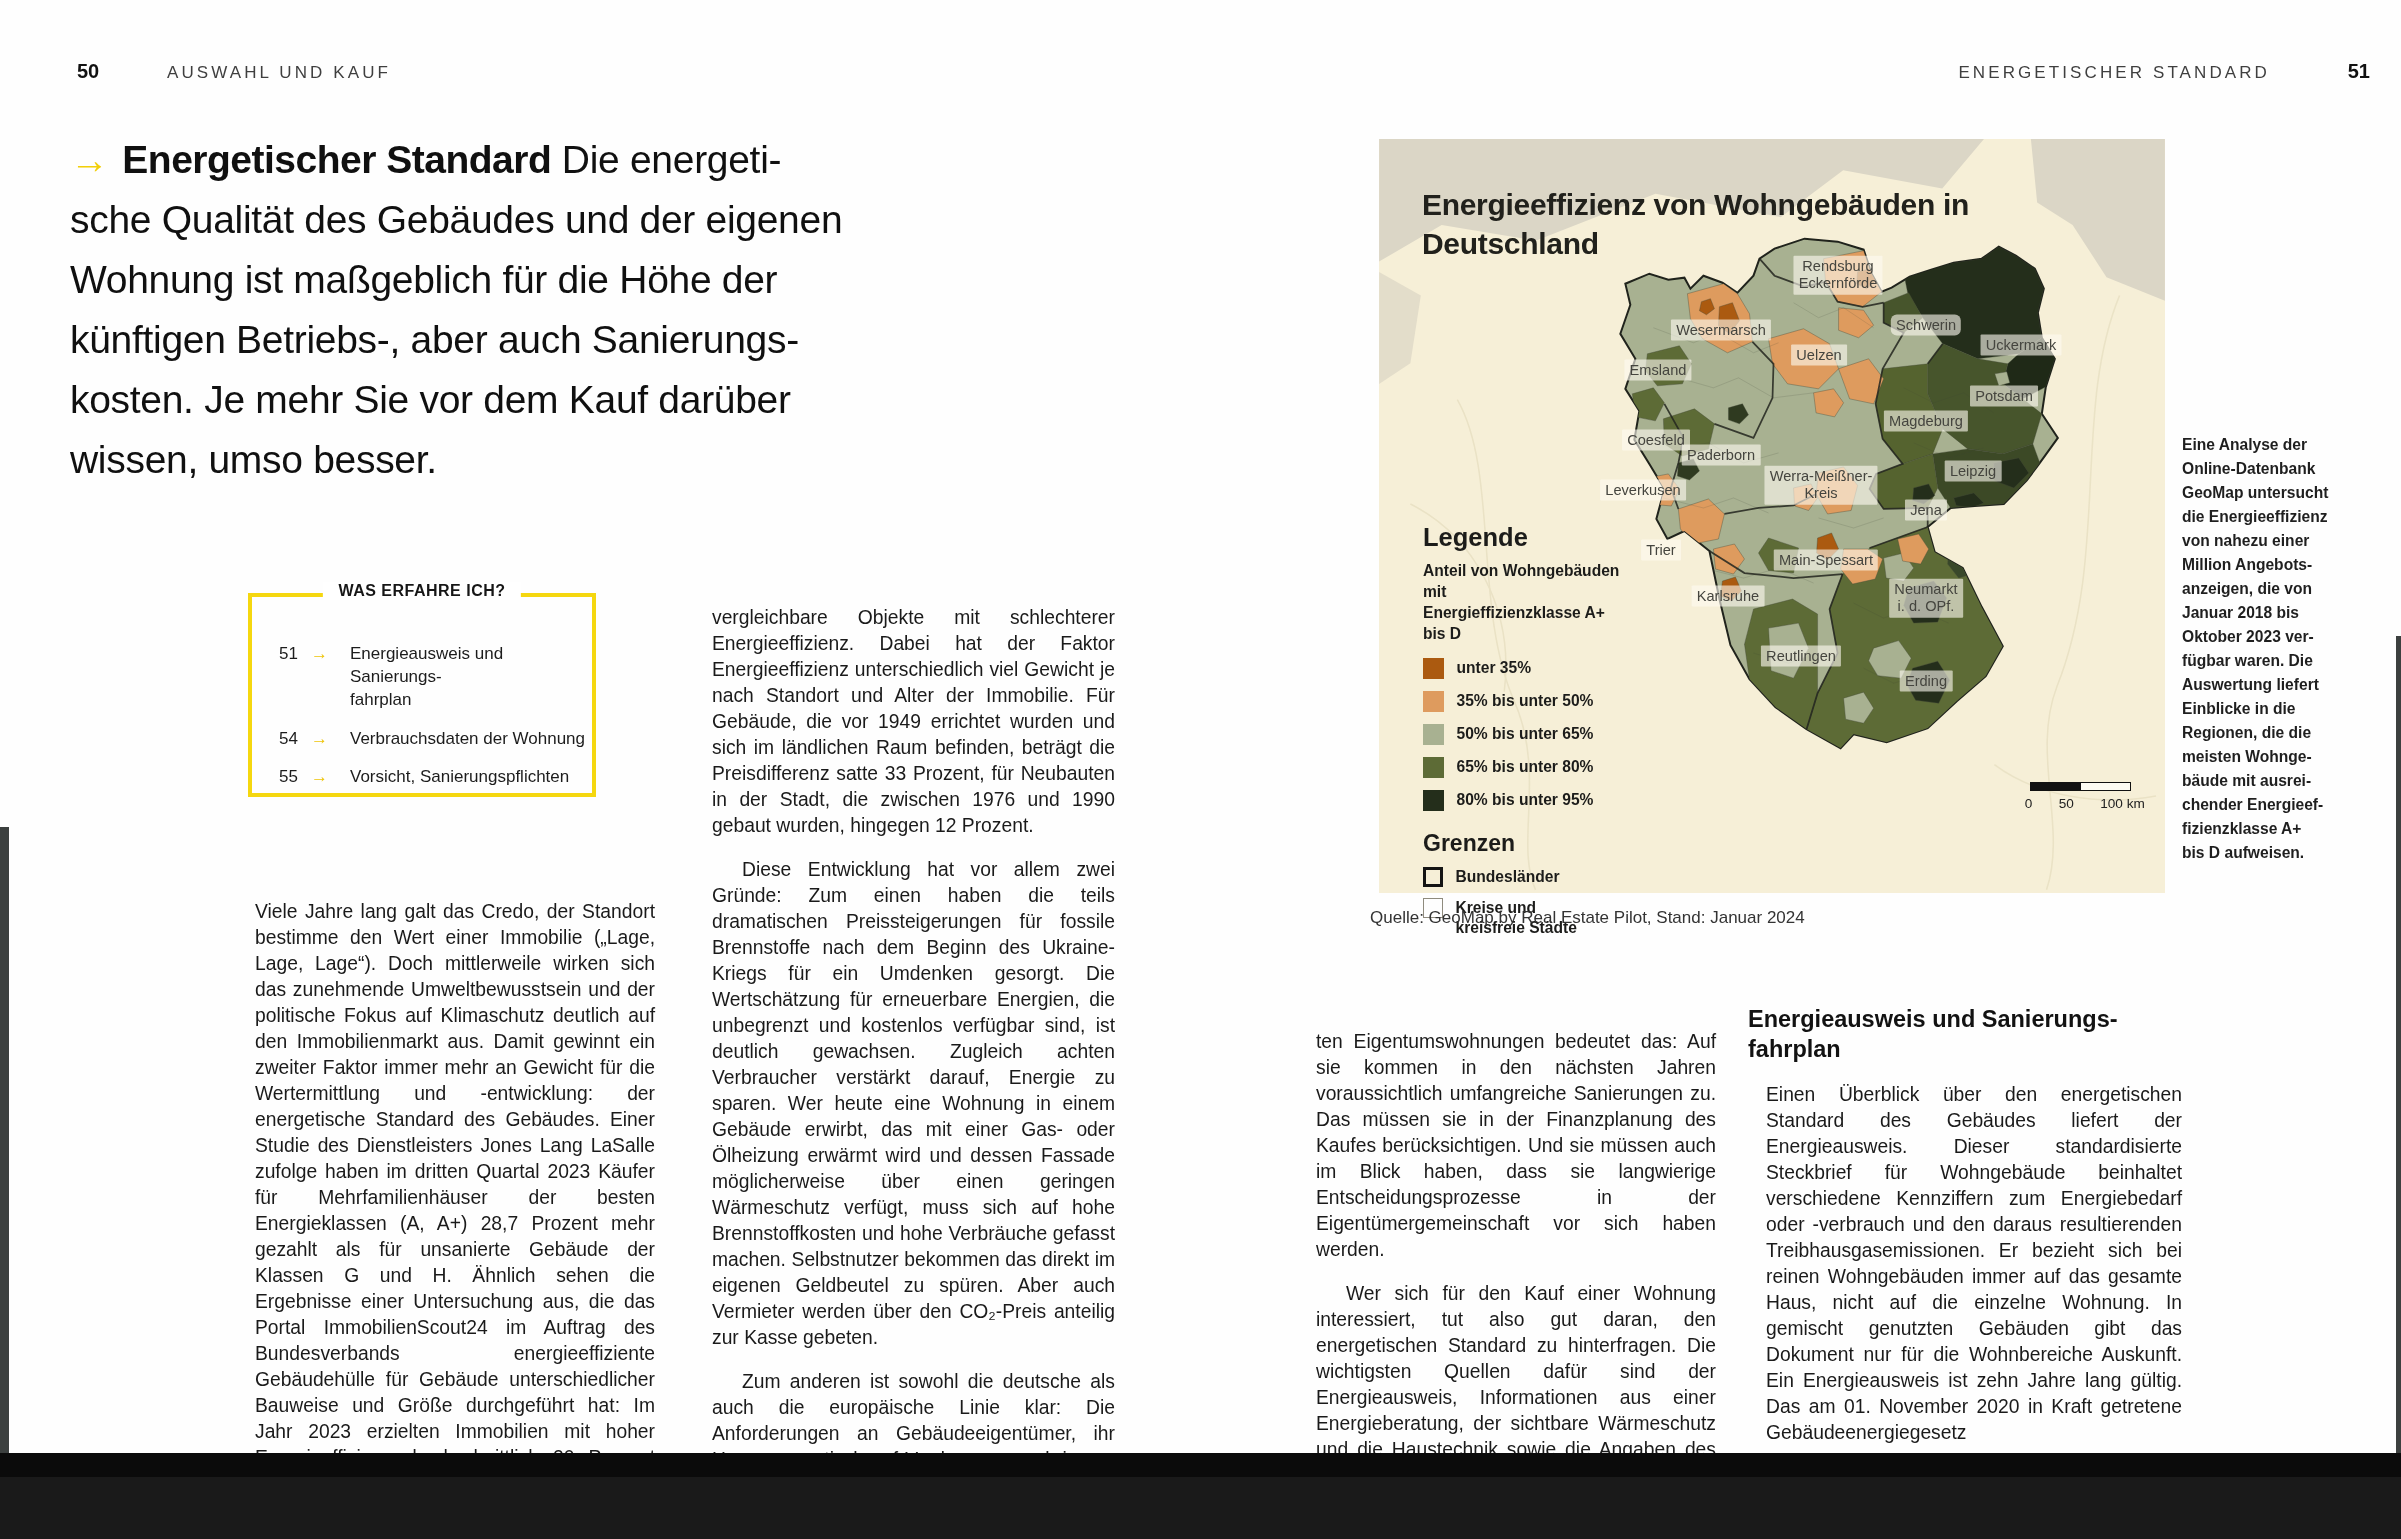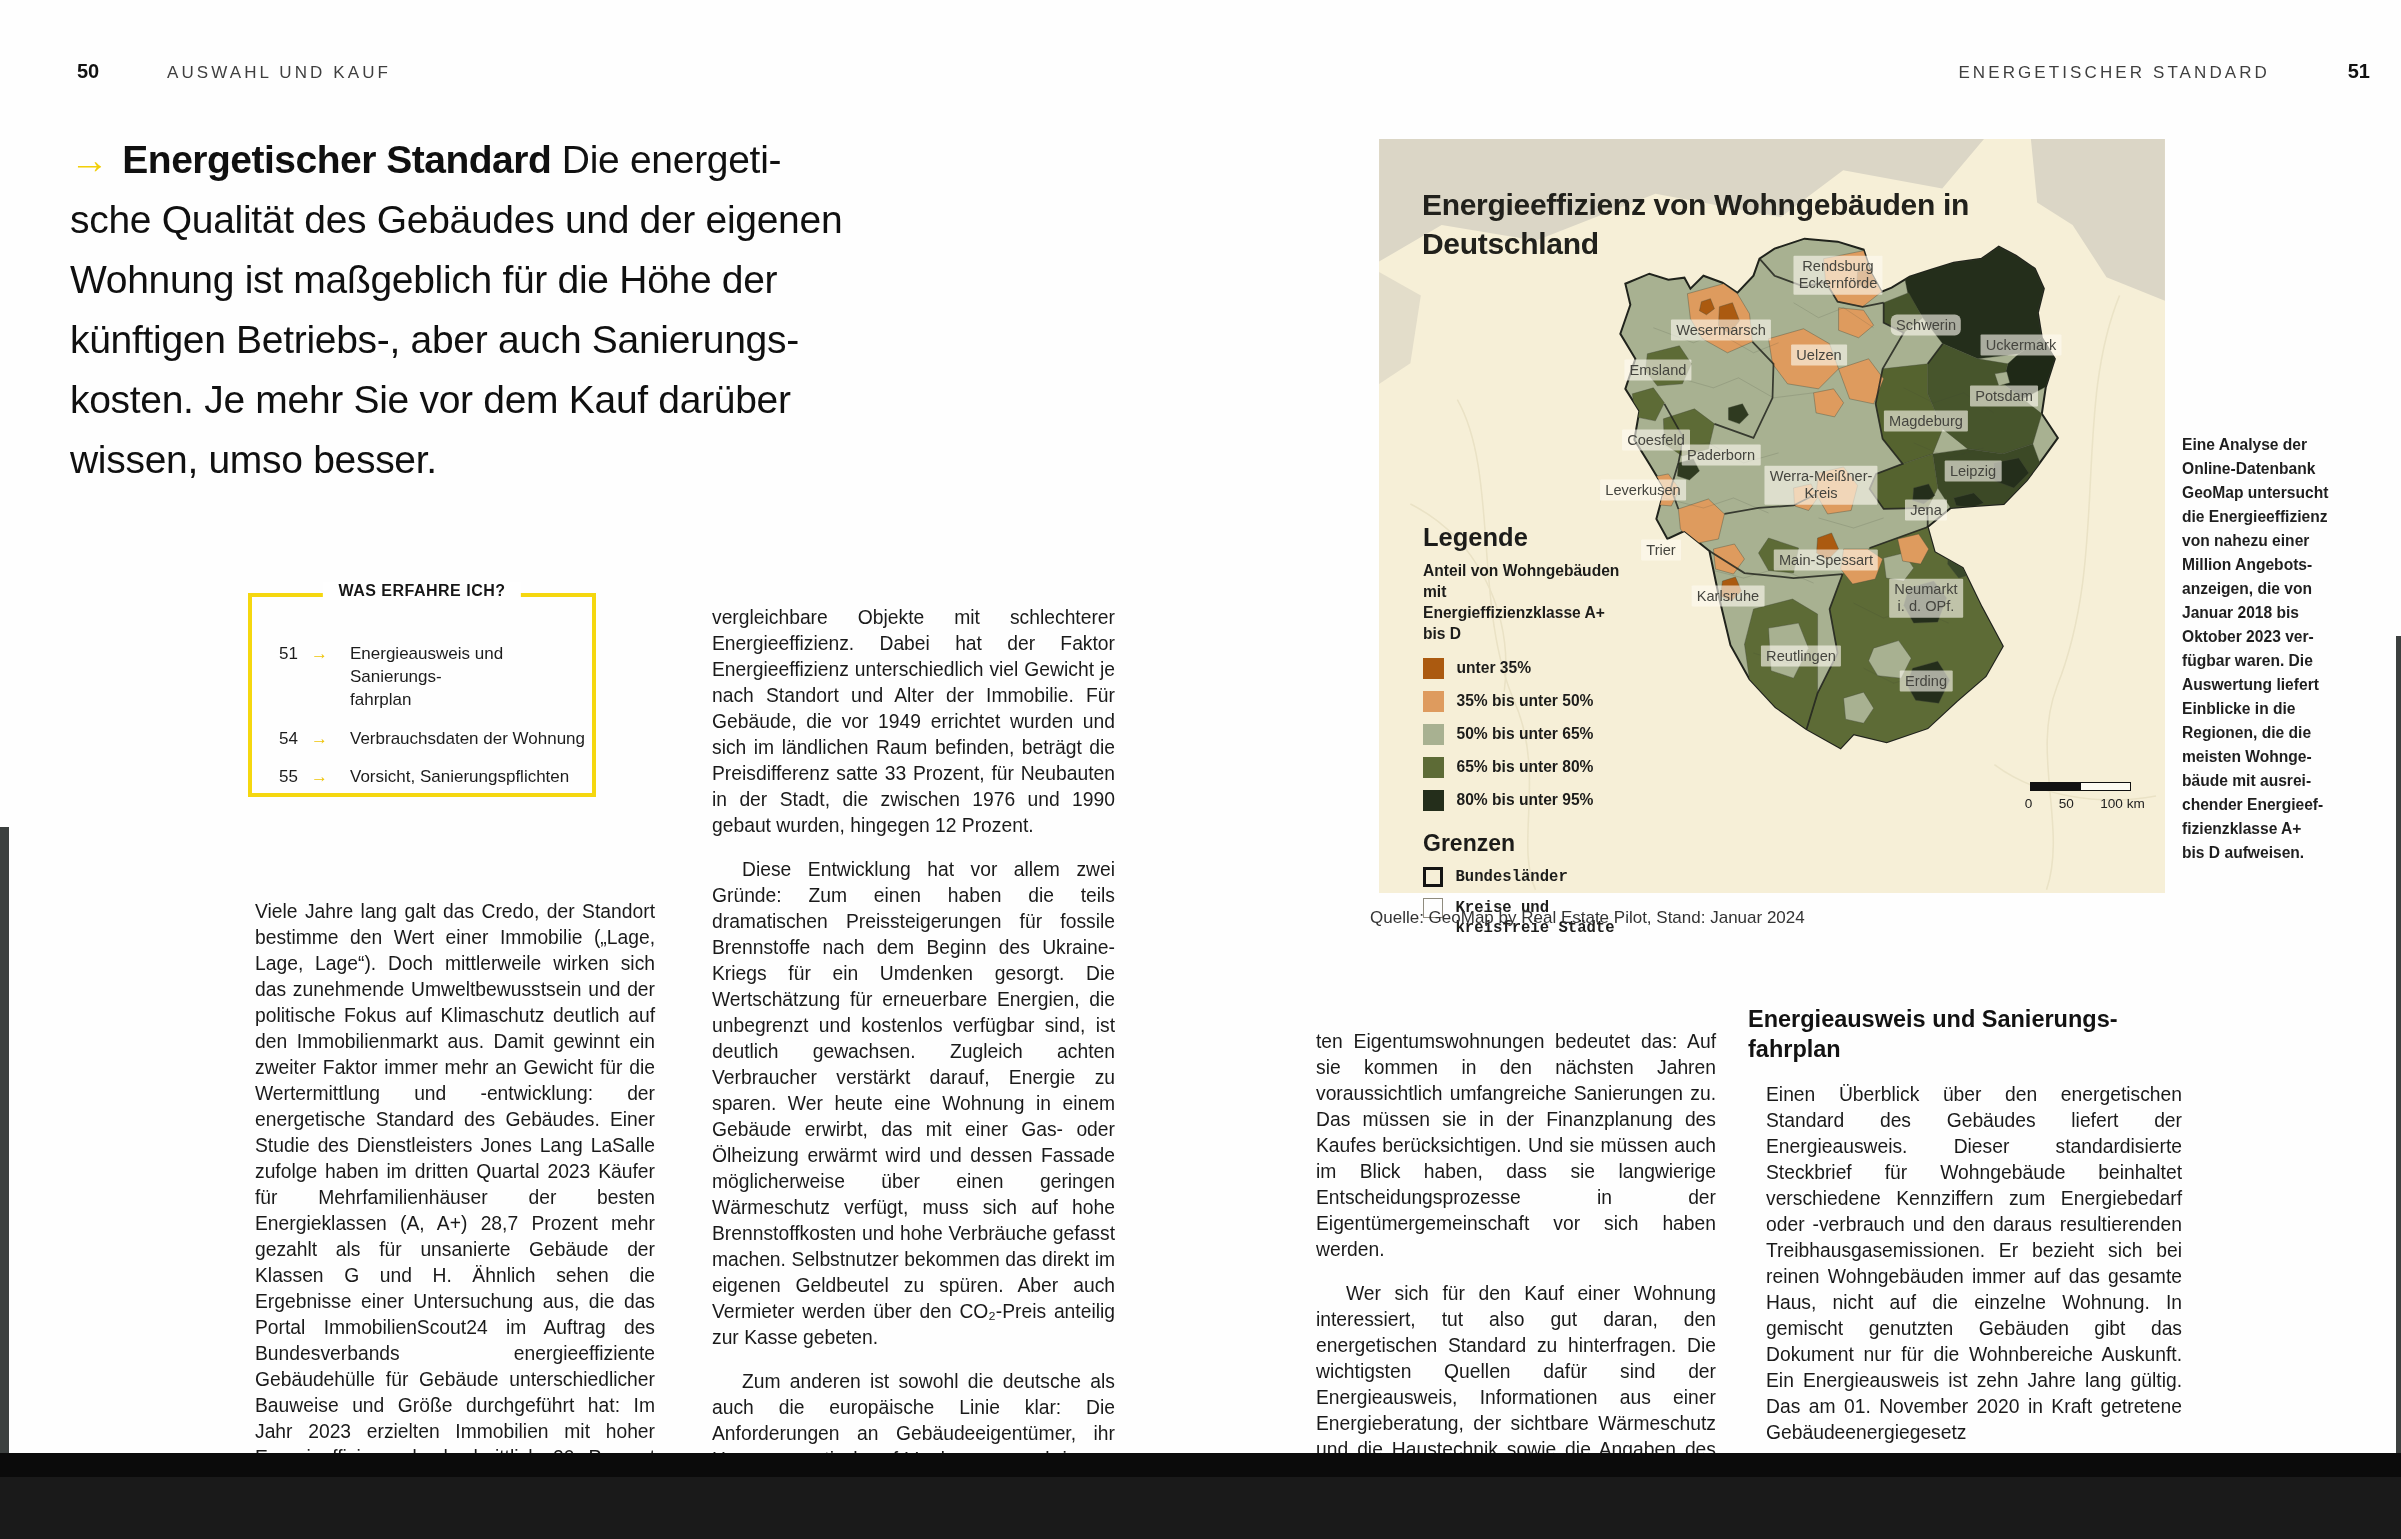--- a/index.html
+++ b/index.html
@@ -39,21 +39,21 @@
   .legend .ltitle{font-size:25.5px;font-weight:bold;margin-bottom:8.3px;}
   .legend .lsub{font-size:15.6px;line-height:21px;font-weight:bold;margin-bottom:13.6px;}
   .lrow{display:flex;align-items:center;margin-bottom:12px;}
   .lrow .sw{width:21px;height:21px;margin-right:12.5px;flex:0 0 auto;}
   .lrow .ltxt{font-size:15.6px;font-weight:bold;}
   .gtitle{font-size:23px;font-weight:bold;margin:19px 0 10.4px 0;}
   .grow{display:flex;align-items:flex-start;margin-bottom:10.4px;}
   .grow .gbox{width:20px;height:20px;box-sizing:border-box;margin-right:12.5px;flex:0 0 auto;background:transparent;}
   .gbox.thick{border:3.1px solid #141414;}
   .gbox.thin{border:1.6px solid #8f8b7e;}
-  .grow .ltxt{font-size:15.6px;font-weight:bold;line-height:20px;font-family:Liberation Mono, monospace;}
+  .grow .ltxt{font-size:15.6px;font-weight:bold;line-height:20px;}
 
   .maplabel{position:absolute;transform:translate(-50%,-50%);background:rgba(253,250,241,0.62);
       color:#45453f;font-size:14.6px;line-height:17.7px;padding:1.6px 5.2px;text-align:center;border-radius:1px;}
 
   .scalebar{left:651px;top:643px;width:102px;}
   .scalebar .bar{display:flex;height:7.3px;width:99px;border:1px solid #111;box-sizing:content-box;}
   .scalebar .seg1{width:50px;background:#111;}
   .scalebar .seg2{width:50px;background:#fdfbf2;}
   .scalelabels{display:flex;justify-content:space-between;font-size:13.6px;color:#222;margin-top:5.2px;width:120px;margin-left:-5.2px;}
 

